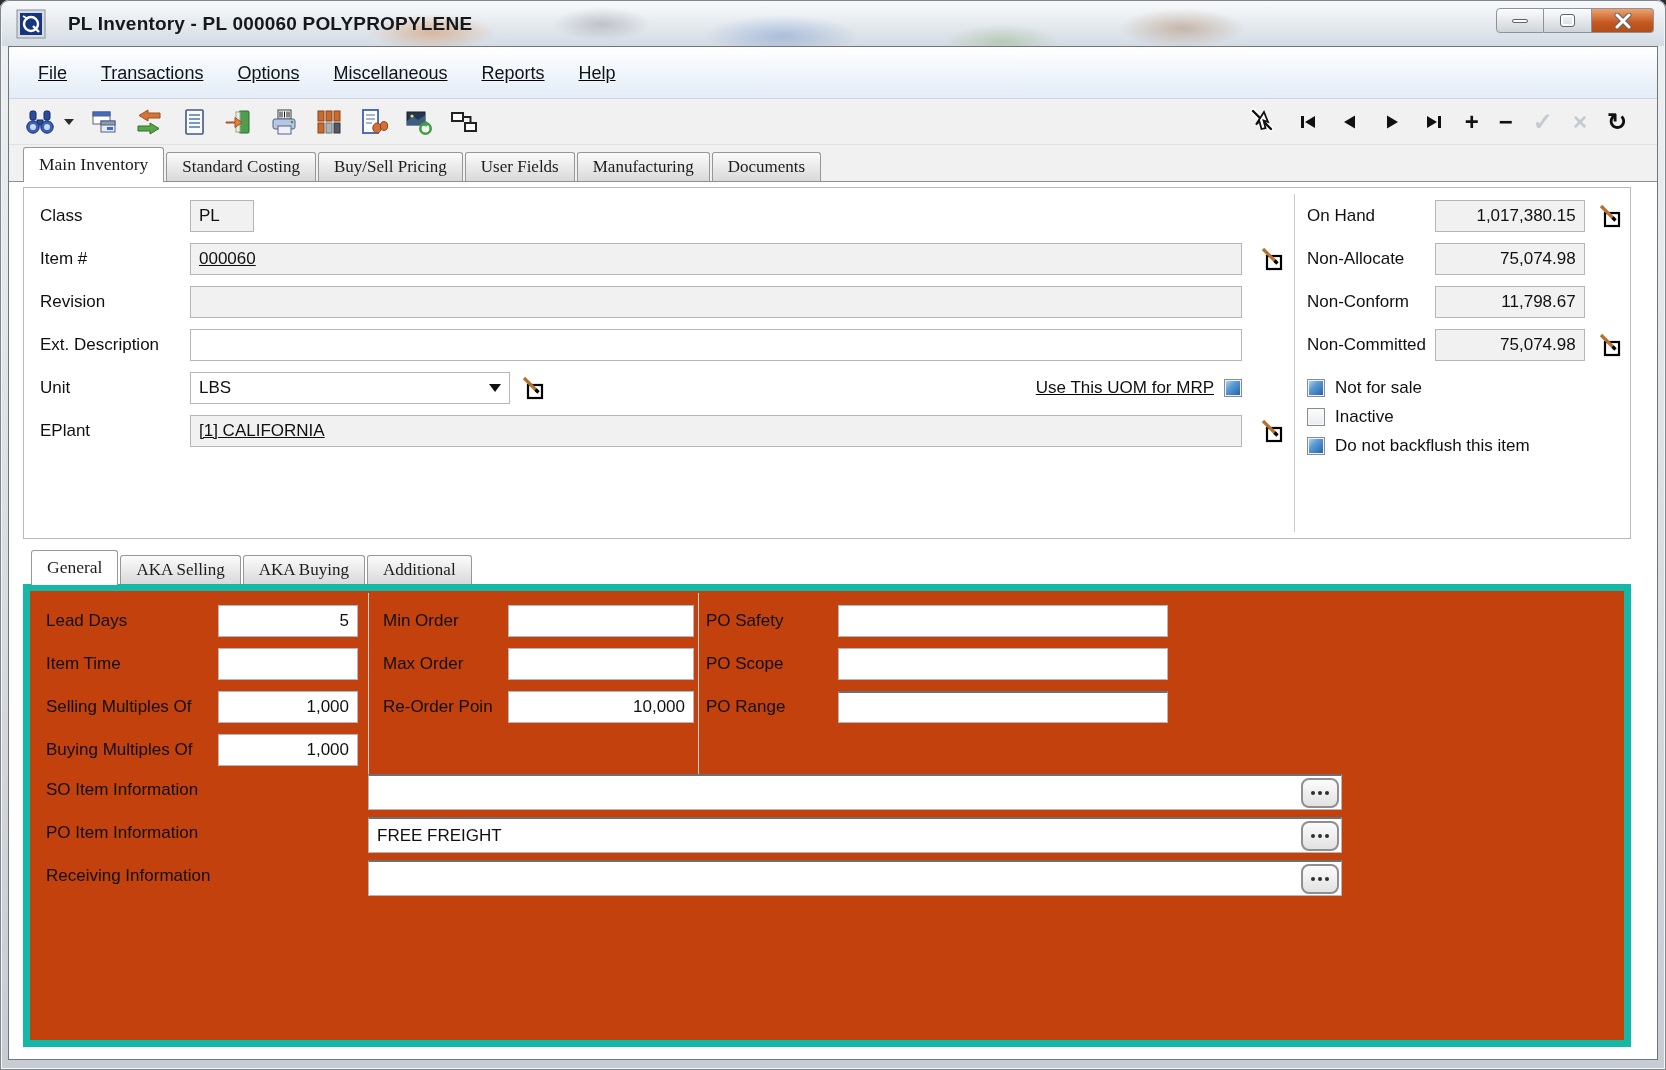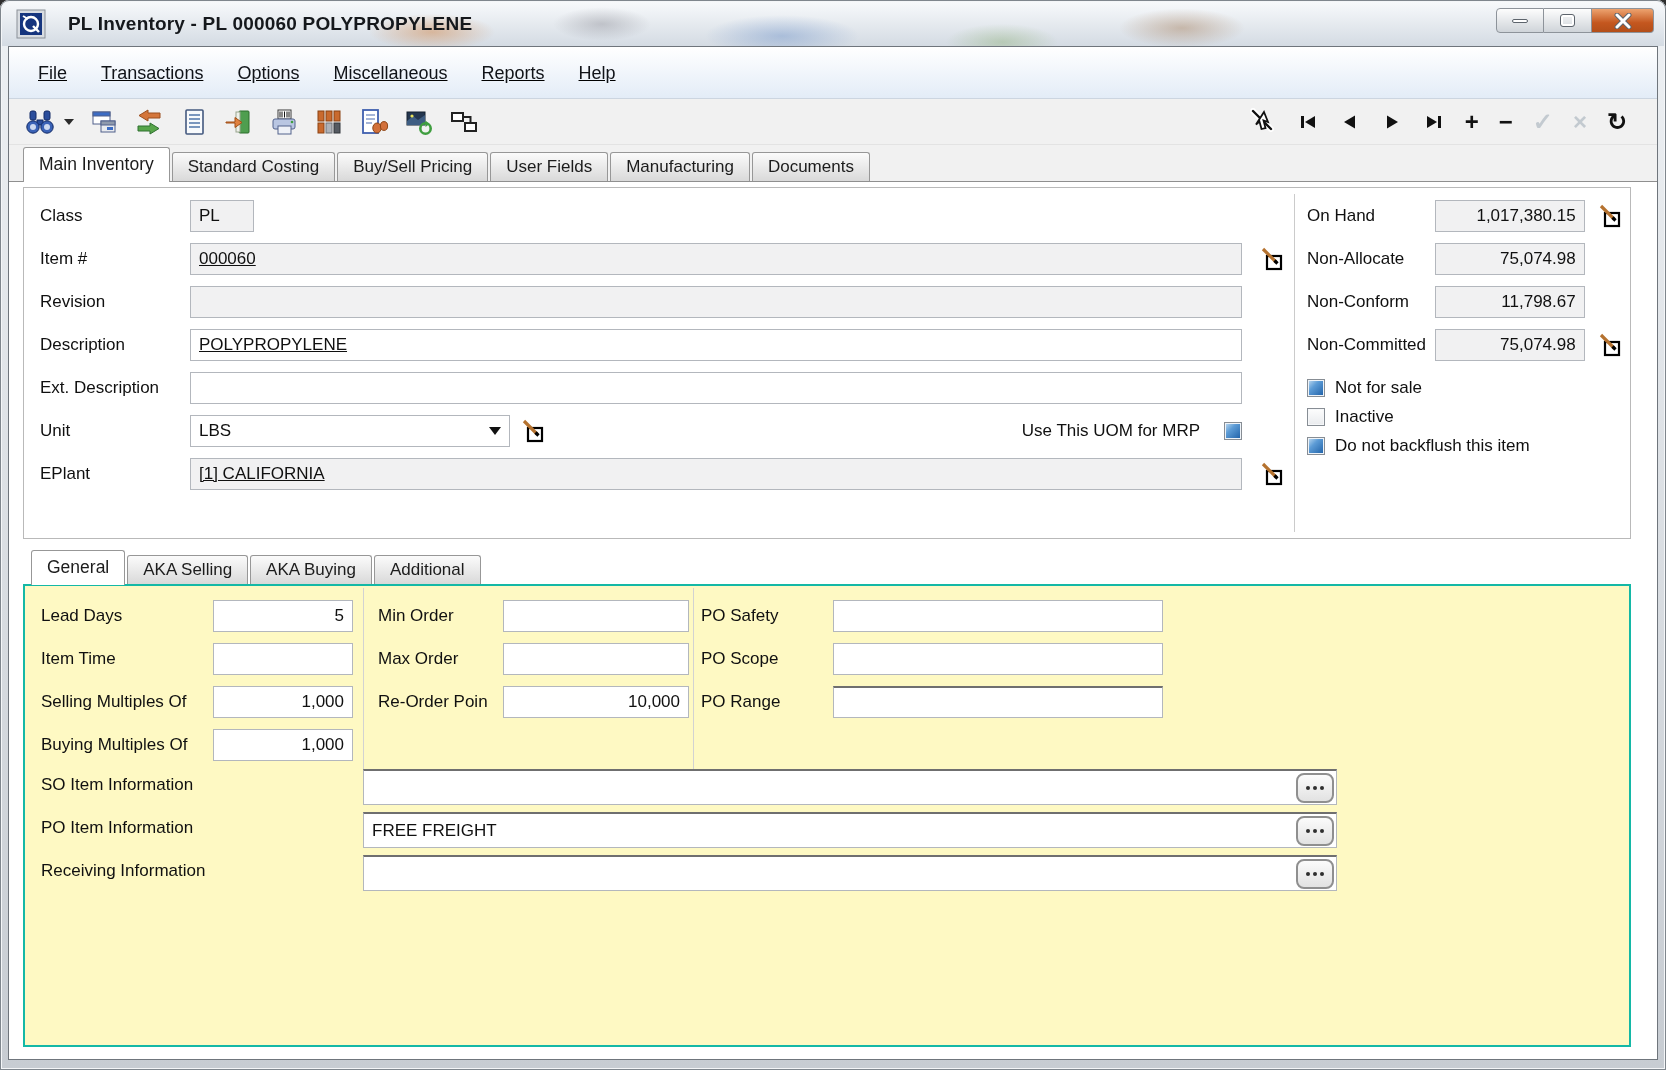--- a/index.html
+++ b/index.html
@@ -42,57 +42,57 @@
     border-top:6px solid #2b2b2b; margin-left:-6px; }
   .tb-spacer { flex:1; }
   .navbar { display:flex; align-items:center; gap:20px; padding-right:14px; }
   .nav-glyph { font-size:24px; font-weight:bold; color:#111; line-height:30px; }
   .nav-glyph.dim { color:#c3cad0; }
   .nav-svg { width:22px; height:22px; }
   
   .tabbar { height:36px; display:flex; align-items:flex-end; padding-left:14px; background:#f1f1f1; position:relative; }
   .tab { height:29px; line-height:28px; padding:0 15px; font-size:17px; color:#1c1c1c;
     background:linear-gradient(#fbfbfb,#d9d9d9); border:1px solid #979797; border-bottom:none;
-    border-radius:3px 3px 0 0; margin-right:2px; position:relative; z-index:1; }
+    border-radius:3px 3px 0 0; margin-right:2px; position:relative; z-index:1;font-family:Liberation Serif, serif; }
   .tab.active { height:35px; line-height:33px; background:#fff; z-index:3; margin-bottom:-1px; font-size:17.5px; }
   .content { flex:1; background:#fff; border-top:1px solid #8f8f8f; position:relative; z-index:2; }
   
   .panel-top { position:absolute; left:14px; top:5px; right:26px; height:352px;
     border:1px solid #b9b9b9; display:flex; background:#fff; }
   .fields-left { flex:1; padding:12px 8px 0 16px; }
   .v-divider { width:1px; background:#cbcbcb; margin:6px 0; }
   .summary { width:335px; padding:12px 6px 0 12px; }
   .frow { display:flex; align-items:center; height:32px; margin-bottom:11px; }
   .flabel { width:150px; font-size:17px; color:#101010; flex:0 0 auto; }
   .tb { height:32px; border:1px solid #b3b7bd; background:#fff; display:flex; align-items:center;
     padding:0 8px; font-size:17px; color:#101010; }
   .tb.ro { background:#f1f1f2; }
   .tb.grow { flex:1;text-decoration:underline; }
   .icon-slot { width:44px; display:flex; justify-content:flex-end; align-items:center; flex:0 0 auto; }
   .note-icon { width:27px; height:27px; }
   .combo { width:320px; justify-content:space-between; }
   .combo-arrow { width:0; height:0; border-left:6px solid transparent; border-right:6px solid transparent;
     border-top:8px solid #111; }
-  .uom-wrap { margin-left:auto; margin-right:44px; display:flex; align-items:center; gap:24px; }
+  .uom-wrap { margin-left:auto; margin-right:44px; display:flex; align-items:center; gap:10px;text-decoration:underline; }
   .uom-wrap .flabel { width:auto; }
   
   .cb { width:18px; height:18px; border:1px solid #878d94; background:linear-gradient(#fdfdfd,#e9ebee);
     flex:0 0 auto; box-shadow:0 0 0 1px #f5f7f9 inset; }
   .cb.on { background:linear-gradient(135deg,#c3ddf2 0%,#5d9cd6 38%,#1c5ea6 100%);
     box-shadow:0 0 0 1px #eef3f8 inset; }
   .srow { display:flex; align-items:center; height:32px; margin-bottom:11px; }
   .slabel { width:128px; font-size:17px; color:#101010; flex:0 0 auto; }
   .sval { width:152px; justify-content:flex-end; text-align:right; }
   .s-icon-slot { width:40px; display:flex; justify-content:flex-end; }
   .flag-row { display:flex; align-items:center; gap:10px; height:29px; font-size:17px; color:#101010; }
   .flags { margin-top:12px; }
   
   .panel-bottom { position:absolute; left:14px; top:368px; right:26px; bottom:12px; }
   .subtabbar { height:34px; display:flex; align-items:flex-end; padding-left:8px; }
-  .sub-content { position:absolute; left:0; right:0; top:34px; bottom:0; border:2px solid #14b8a6; background:#fef9c3; }
+  .sub-content { position:absolute; left:0; right:0; top:34px; bottom:0; border:7px solid #14b8a6; background:#c2410c; }
   .col-div { position:absolute; top:2px; width:1px; height:186px; background:#d2d2d2; }
   .gl { position:absolute; font-size:17px; color:#101010; height:32px; line-height:32px; white-space:nowrap; }
   .gf { position:absolute; height:32px; }
   .num { justify-content:flex-end; }
   .sunken { border-top:2px solid #6f6f6f; }
   .info-field { position:absolute; height:36px; padding-right:44px; }
   .ellipsis-btn { position:absolute; right:2px; top:2px; width:38px; height:30px; border:2px solid #8f8f8f;
     border-radius:8px; background:linear-gradient(#fbfbfb,#e2e2e2); display:flex; align-items:center; justify-content:center; }
   .dots { width:4px; height:4px; background:#2f2f2f; border-radius:50%;
     box-shadow:-7px 0 0 #2f2f2f, 7px 0 0 #2f2f2f; }
@@ -271,25 +271,20 @@
                 <line x1="15.5" y1="14.5" x2="18.5" y2="17.5" stroke="#000" stroke-width="3.2"></line>
               </svg>
             </div>
           </div>
           <div class="frow">
             <span class="flabel">Revision</span>
             <div class="tb ro grow"></div>
             <div class="icon-slot"></div>
           </div>
           <div class="frow">
-            <span class="flabel">Description</span>
-            <div class="tb grow">POLYPROPYLENE</div>
-            <div class="icon-slot"></div>
-          </div>
-          <div class="frow">
             <span class="flabel">Ext. Description</span>
             <div class="tb grow"></div>
             <div class="icon-slot"></div>
           </div>
           <div class="frow">
             <span class="flabel">Unit</span>
             <div class="tb combo">
               <span>LBS</span>
               <span class="combo-arrow"></span>
             </div>

